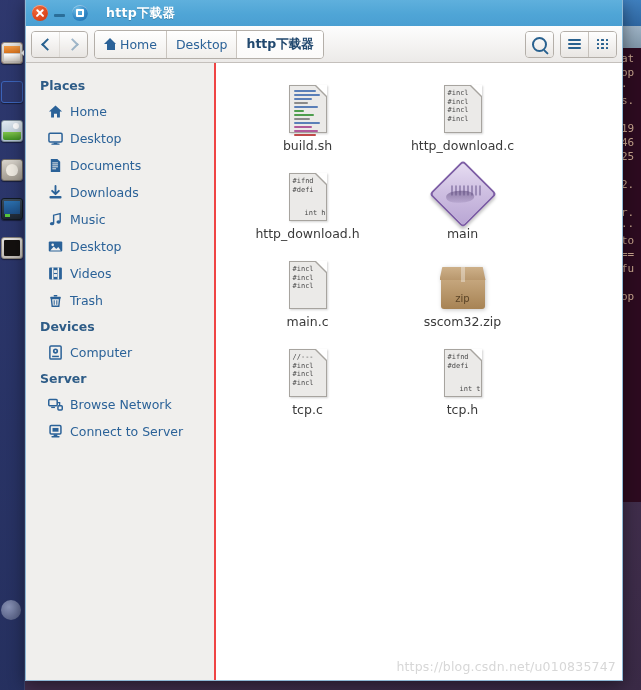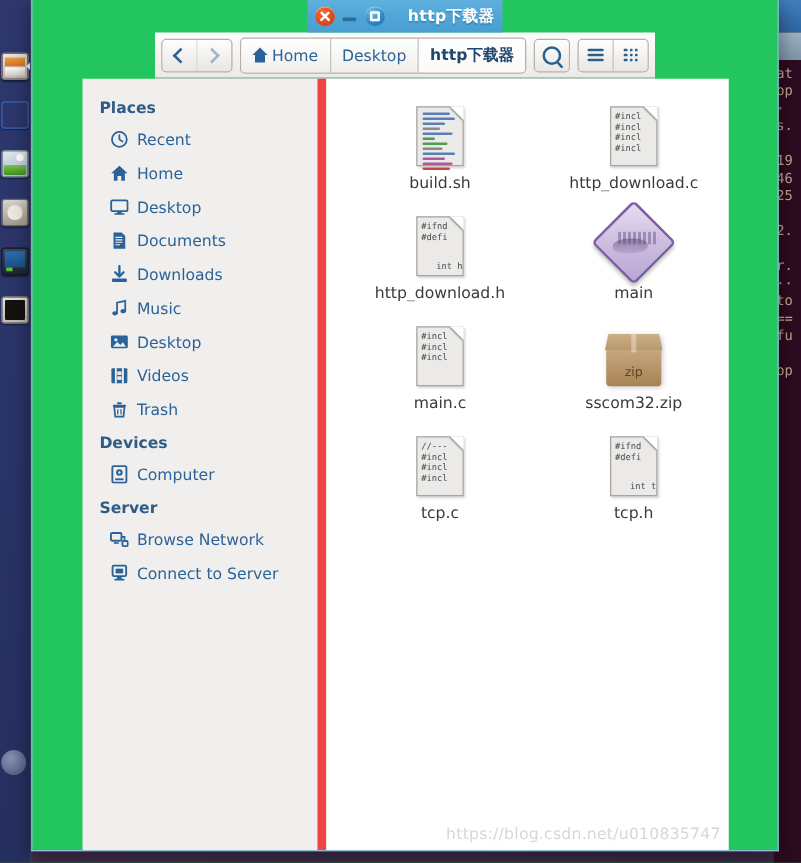--- a/index.html
+++ b/index.html
@@ -68,47 +68,46 @@
     border-right:3px solid #ffffff;
   }
   #launcher-orb {
     position:absolute; left:1px; bottom:70px; width:20px; height:20px; border-radius:50%;
     background: radial-gradient(circle at 40% 35%, #9aa4c4 0%, #6d7699 60%, #555e7d 100%);
     opacity:.85;
   }
 
   
   #bg-terminal {
-    position:absolute; right:0; top:0; width:22px; height:690px; z-index: 3;
+    position:absolute; right:0; top:0; width:22px; height:502px; z-index: 3;
     background:#2d0b20;
     overflow:hidden;
   }
   #bg-terminal .tt-title {
     height: 26px; background: linear-gradient(180deg,#3f7fbe,#2f67a2);
   }
   #bg-terminal .tt-tab {
     height: 22px; background: linear-gradient(180deg,#9fb4c6,#7f95a8);
   }
   #bg-terminal .tt-body {
     font-family: "DejaVu Sans Mono", "Liberation Mono", monospace;
     font-size: 11px; line-height: 14px; color:#c9a68f;
     padding: 4px 0 0 2px; white-space: pre; letter-spacing: 0;
   }
 
   
   #window {
     position: absolute; left: 25px; top: 0; width: 596px; height: 680px;
     z-index: 10;
-    background: #22c55e;
+    background: #f0abfc;
     border: 1px solid #8fb9d6;
     border-top: none;
     box-shadow: 0 4px 16px rgba(0,0,0,.45);
     display: flex; flex-direction: column;
     overflow: hidden;
-    align-items: center;
   }
 
   
   #titlebar {
     height: 26px; flex: 0 0 26px;
     background: linear-gradient(180deg,#5fb0dd 0%, #4fa5d6 55%, #4a9fd2 100%);
     display: flex; align-items: center;
     padding: 0 6px;
     position: relative;
   }
@@ -195,21 +194,21 @@
   .grid9 { width:11px; height:11px; display:grid; grid-template-columns:repeat(3,1fr);
            grid-template-rows:repeat(3,1fr); gap:2px; }
   .grid9 i { background:#28618f; border-radius:.5px; display:block; }
 
   
   #body { flex:1; display:flex; min-height:0; }
 
   
   #sidebar {
     width: 188px; flex:0 0 188px;
-    background:#f0efed; border-right:7px solid #ef4444;
+    background:#f0efed; border-right:2px solid #ef4444;
     padding: 10px 0 0 0; overflow:hidden;
   }
   .side-head {
     font-size:12.5px; font-weight:bold; color:#2e5c87;
     padding: 5px 0 5px 14px;
   }
   .side-item {
     display:flex; align-items:center; gap:7px;
     padding: 3px 0 3px 22px;
     font-size:12.5px; color:#2b6298; cursor:pointer;
@@ -431,29 +430,20 @@
           </span>
         </div>
       </div>
     </div>
   </div>
 
   <div id="body">
 
     <div id="sidebar">
         <div class="side-head">Places</div>
-        <div class="side-item">
-          <span class="si-ico">
-            <svg width="15" height="15" viewBox="0 0 16 16">
-              <circle cx="8" cy="8" r="6.3" fill="none" stroke="currentColor" stroke-width="1.5"></circle>
-              <path d="M8 4.3V8l2.7 1.8" fill="none" stroke="currentColor" stroke-width="1.5" stroke-linecap="round"></path>
-            </svg>
-          </span>
-          <span>Recent</span>
-        </div>
         <div class="side-item">
           <span class="si-ico">
             <svg width="15" height="15" viewBox="0 0 16 16">
               <path d="M8 1.6 15 8h-2.3v6.4H9.6v-4H6.4v4H3.3V8H1z" fill="currentColor"></path>
             </svg>
           </span>
           <span>Home</span>
         </div>
         <div class="side-item">
           <span class="si-ico">

